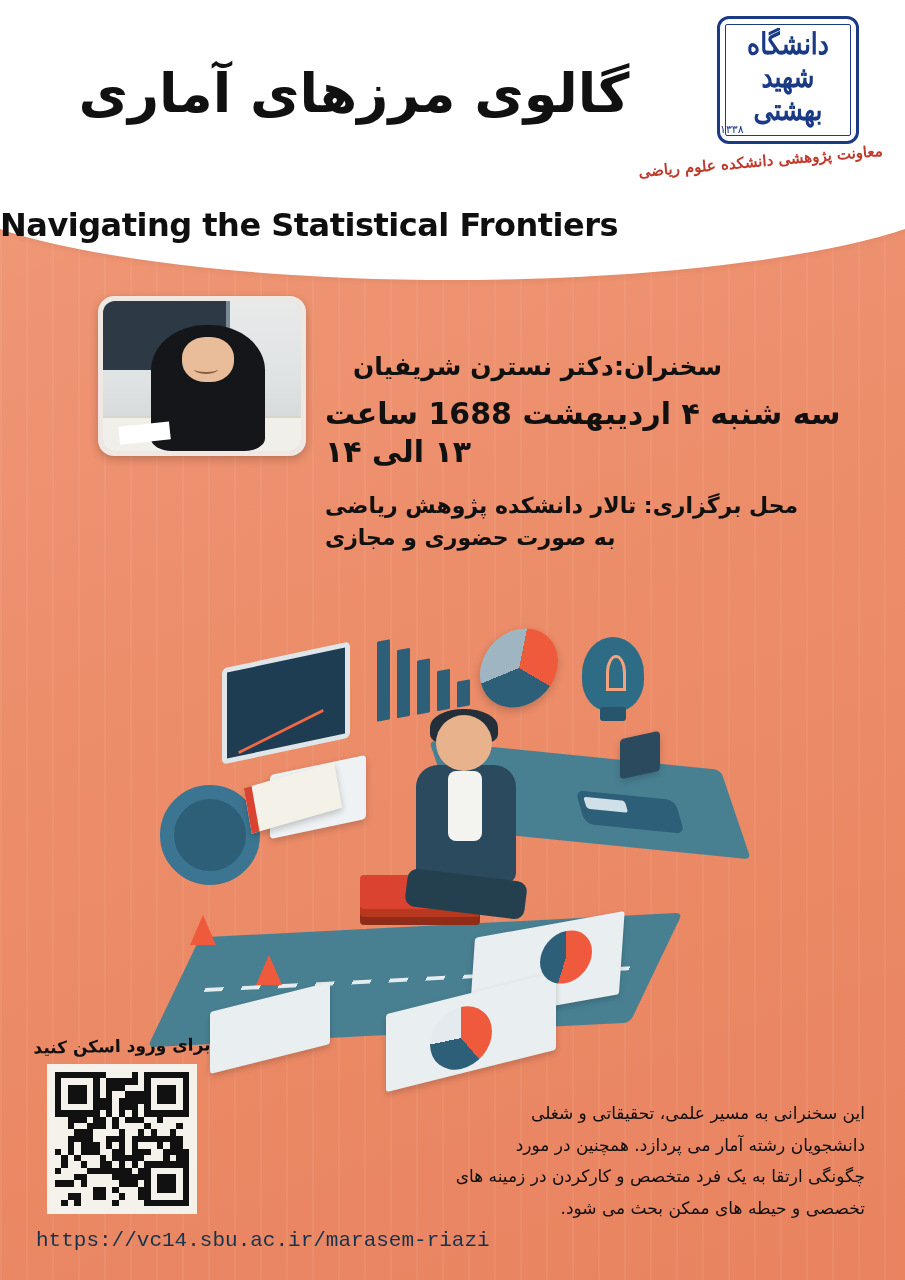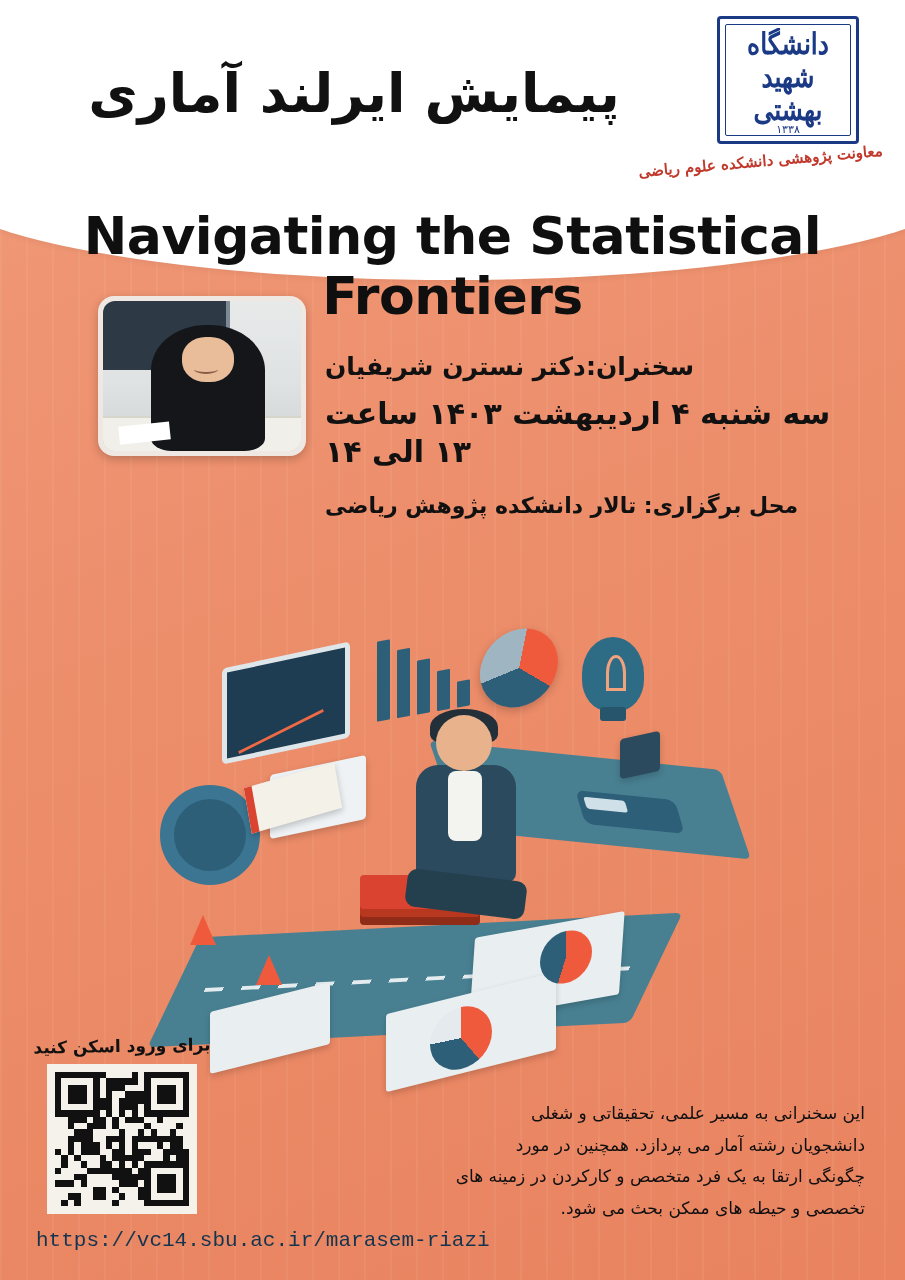--- a/index.html
+++ b/index.html
@@ -52,21 +52,21 @@
     top: 16px;
     right: 22px;
     width: 190px;
     text-align: center;
   }
   #logo-box {
     width: 136px;
     height: 122px;
     margin: 0 auto;
     border: 3px solid #1b3a86;
-    border-radius: 4px;
+    border-radius: 12px;
     position: relative;
     background: #ffffff;
   }
   #logo-box .inner-frame {
     position: absolute;
     inset: 5px;
     border: 1px solid #1b3a86;
     border-radius: 2px;
   }
   #logo-box .calli {
@@ -81,21 +81,21 @@
     text-align: center;
     overflow: hidden;
     transform: scaleY(1.18);
     transform-origin: top center;
   }
   #logo-box .logo-year {
     position: absolute;
     bottom: 5px;
     left: 0;
     right: 0;
-    text-align: center;
+    text-align: left;
     font-size: 11px;
     color: #1b3a86;
     font-family: "DejaVu Serif", serif;
     letter-spacing: 1px;
   }
   #logo-caption {
     margin-top: 6px;
     font-size: 15px;
     color: #c0392b;
     font-family: "DejaVu Serif", serif;
@@ -126,22 +126,21 @@
     color: #111111;
     font-family: "DejaVu Sans", sans-serif;
     direction: rtl;
     letter-spacing: -1px;
   }
   #title-en {
     position: absolute;
     top: 206px;
     left: 0;
     width: 905px;
-    text-align: center;
-    font-size: 52px;
+    font-size: 32px;
     font-weight: bold;
     color: #0f0f0f;
     font-family: "DejaVu Sans", sans-serif;
     direction: ltr;
     letter-spacing: -0.5px;
   }
   
   #photo-frame {
     position: absolute;
     top: 296px;
@@ -226,20 +225,21 @@
     width: 520px;
     text-align: left;
     direction: rtl;
     color: #111111;
     font-family: "DejaVu Sans", sans-serif;
   }
   .line-speaker {
     font-size: 25px;
     font-weight: bold;
     margin-bottom: 14px;
+    margin-left: 28px;
   }
   .line-affil {
     font-size: 22px;
     font-weight: bold;
     margin-bottom: 20px;
   }
   .line-date {
     font-size: 30px;
     font-weight: bold;
     line-height: 1.25;
@@ -571,40 +571,41 @@
 
     <div id="logo-wrap">
       <div id="logo-box">
         <div class="inner-frame"></div>
         <div class="calli">دانشگاه شهید بهشتی</div>
         <div class="logo-year">۱۳۳۸</div>
       </div>
       <div id="logo-caption">معاونت پژوهشی دانشکده علوم ریاضی</div>
     </div>
 
-    <div id="title-fa">پیمایش ایرلند آماری</div>
+    <div id="title-fa">گالوی مرزهای آماری</div>
     <div id="title-en">Navigating the Statistical Frontiers</div>
   </div>
 
   <div id="photo-frame">
     <div id="photo">
       <div class="wall"></div>
       <div class="board"></div>
       <div class="desk"></div>
       <div class="hijab"></div>
       <div class="face"></div>
       <div class="smile"></div>
       <div class="paper"></div>
     </div>
   </div>
 
   <div id="info">
     <div class="line-speaker">سخنران:دکتر نسترن شریفیان</div>
-    <div class="line-date">سه شنبه ۴ اردیبهشت ۱۴۰۳ ساعت ۱۳ الی ۱۴</div>
+    <div class="line-date">سه شنبه ۴ اردیبهشت 1688 ساعت ۱۳ الی ۱۴</div>
     <div class="line-venue">محل برگزاری: تالار دانشکده پژوهش ریاضی</div>
+    <div class="line-venue">به صورت حضوری و مجازی</div>
   </div>
 
   <div id="illus">
     <div class="road"></div>
     <div class="road2"></div>
     <div class="road-dash"></div>
 
     <div class="monitor">
       <div class="spark"></div>
     </div>

